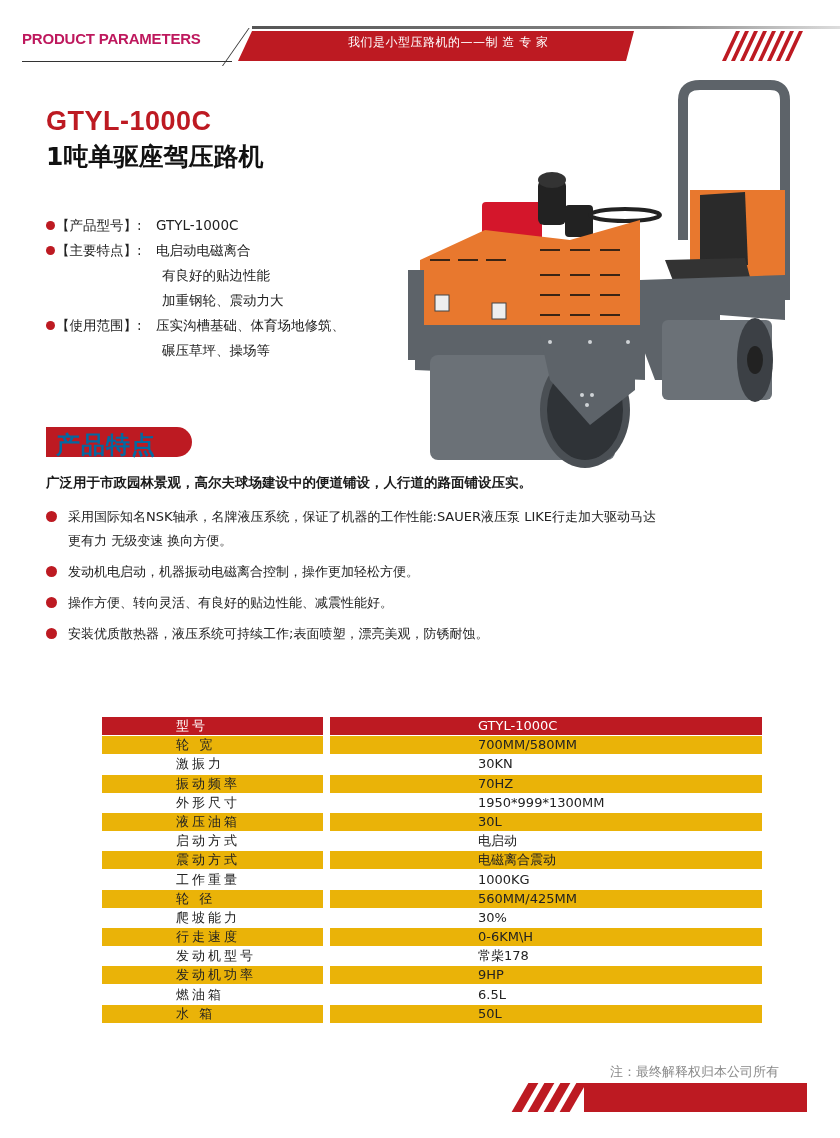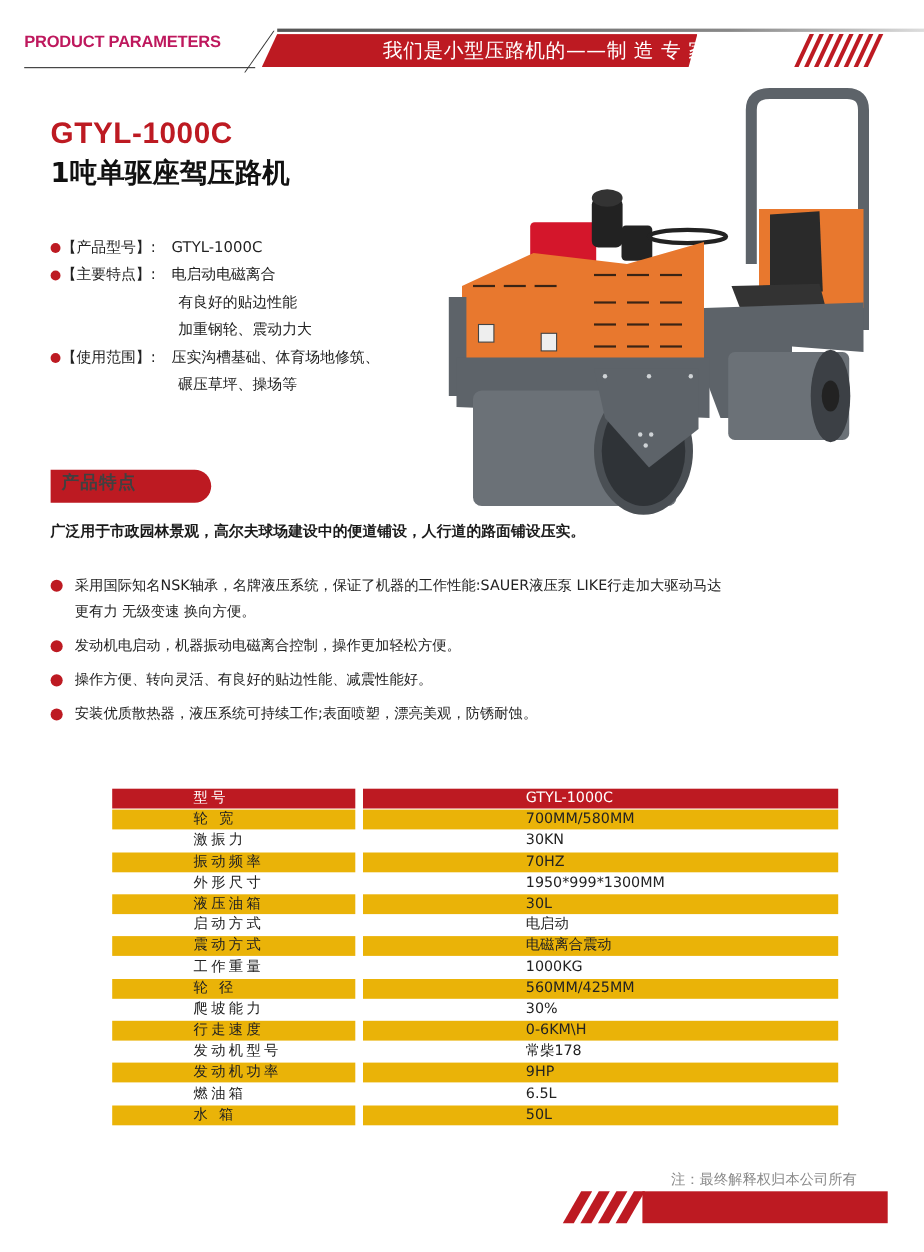--- a/index.html
+++ b/index.html
@@ -9,21 +9,21 @@
   
   .hdr-left { position: absolute; left: 22px; top: 30px; font-family: "Liberation Sans", sans-serif;
               font-weight: bold; font-size: 15px; color: #be185d; letter-spacing: -0.2px; }
   .hdr-underline { position: absolute; left: 22px; top: 61px; width: 210px; height: 1px; background: #333; }
   .hdr-slash { position: absolute; left: 222px; top: 28px; width: 1px; height: 38px; background:#333;
                transform: skewX(-35deg); transform-origin: bottom left; }
   .hdr-topline { position: absolute; left: 252px; top: 26px; width: 588px; height: 3px;
                  background: linear-gradient(to right, #555 0%, #888 70%, #ddd 100%); }
   .hdr-band { position: absolute; left: 238px; top: 31px; width: 396px; height: 30px; background: #bd1a22;
               clip-path: polygon(14px 0, 100% 0, calc(100% - 8px) 100%, 0 100%); }
-  .hdr-band-text { position: absolute; left: 348px; top: 34px; color: #fff; font-size: 18px; letter-spacing: 0.5px; }
+  .hdr-band-text { position: absolute; left: 348px; top: 34px; color: #fff; font-size: 12px; letter-spacing: 0.5px; }
   .hdr-stripes { position: absolute; left: 725px; top: 31px; width: 80px; height: 30px; }
   .hdr-stripes span { position: absolute; top: 0; width: 4px; height: 30px; background: #bd1a22; transform: skewX(-25deg); }
 
   
   .model-title { position: absolute; left: 46px; top: 106px; font-family: "Liberation Sans", sans-serif;
                  font-weight: bold; font-size: 27px; color: #bd1a22; letter-spacing: 0.5px; }
   .model-sub { position: absolute; left: 46px; top: 140px; font-weight: bold; font-size: 25px; color: #111; }
 
   
   .intro { position: absolute; left: 46px; top: 213px; font-size: 13.5px; color: #222; }
@@ -32,25 +32,25 @@
   .intro .lbl { position: absolute; left: 10px; text-align: right; }
   .intro .val { position: absolute; left: 110px; }
   .intro .cont { position: absolute; left: 116px; }
 
   
   .machine { position: absolute; left: 400px; top: 80px; width: 400px; height: 392px; }
 
   
   .feat-tag { position: absolute; left: 46px; top: 427px; width: 146px; height: 30px; background: #bd1a22;
               border-radius: 0 16px 16px 0; }
-  .feat-tag-text { position: absolute; left: 56px; top: 429px; color: #404040; font-weight: bold; font-size: 16px; letter-spacing: 1px; }
+  .feat-tag-text { position: absolute; left: 56px; top: 429px; color: #0369a1; font-weight: bold; font-size: 24px; letter-spacing: 1px; }
 
   .lead { position: absolute; left: 46px; top: 474px; font-weight: bold; font-size: 13.5px; color: #1a1a1a; }
 
-  .feats { position: absolute; left: 46px; top: 521px; width: 760px; font-size: 13px; color: #222; }
+  .feats { position: absolute; left: 46px; top: 505px; width: 760px; font-size: 13px; color: #222; }
   .feat { position: relative; padding-left: 22px; line-height: 24px; margin-bottom: 7px; }
   .feat .bullet { position: absolute; left: 0; top: 6px; width: 11px; height: 11px; border-radius: 50%; background: #bd1a22; }
 
   
   .spec { position: absolute; left: 102px; top: 717px; width: 660px; }
   .spec .r { position: relative; height: 19.2px; }
   .spec .c1, .spec .c2 { position: absolute; top: 0; height: 18px; line-height: 18px; font-size: 13px; color: #222; }
   .spec .c1 { left: 0; width: 221px; padding-left: 74px; box-sizing: border-box; letter-spacing: 3px; }
   .spec .c2 { left: 228px; width: 432px; padding-left: 148px; box-sizing: border-box; }
   .spec .r.hdr .c1, .spec .r.hdr .c2 { background: #bd1a22; color: #fff; }

